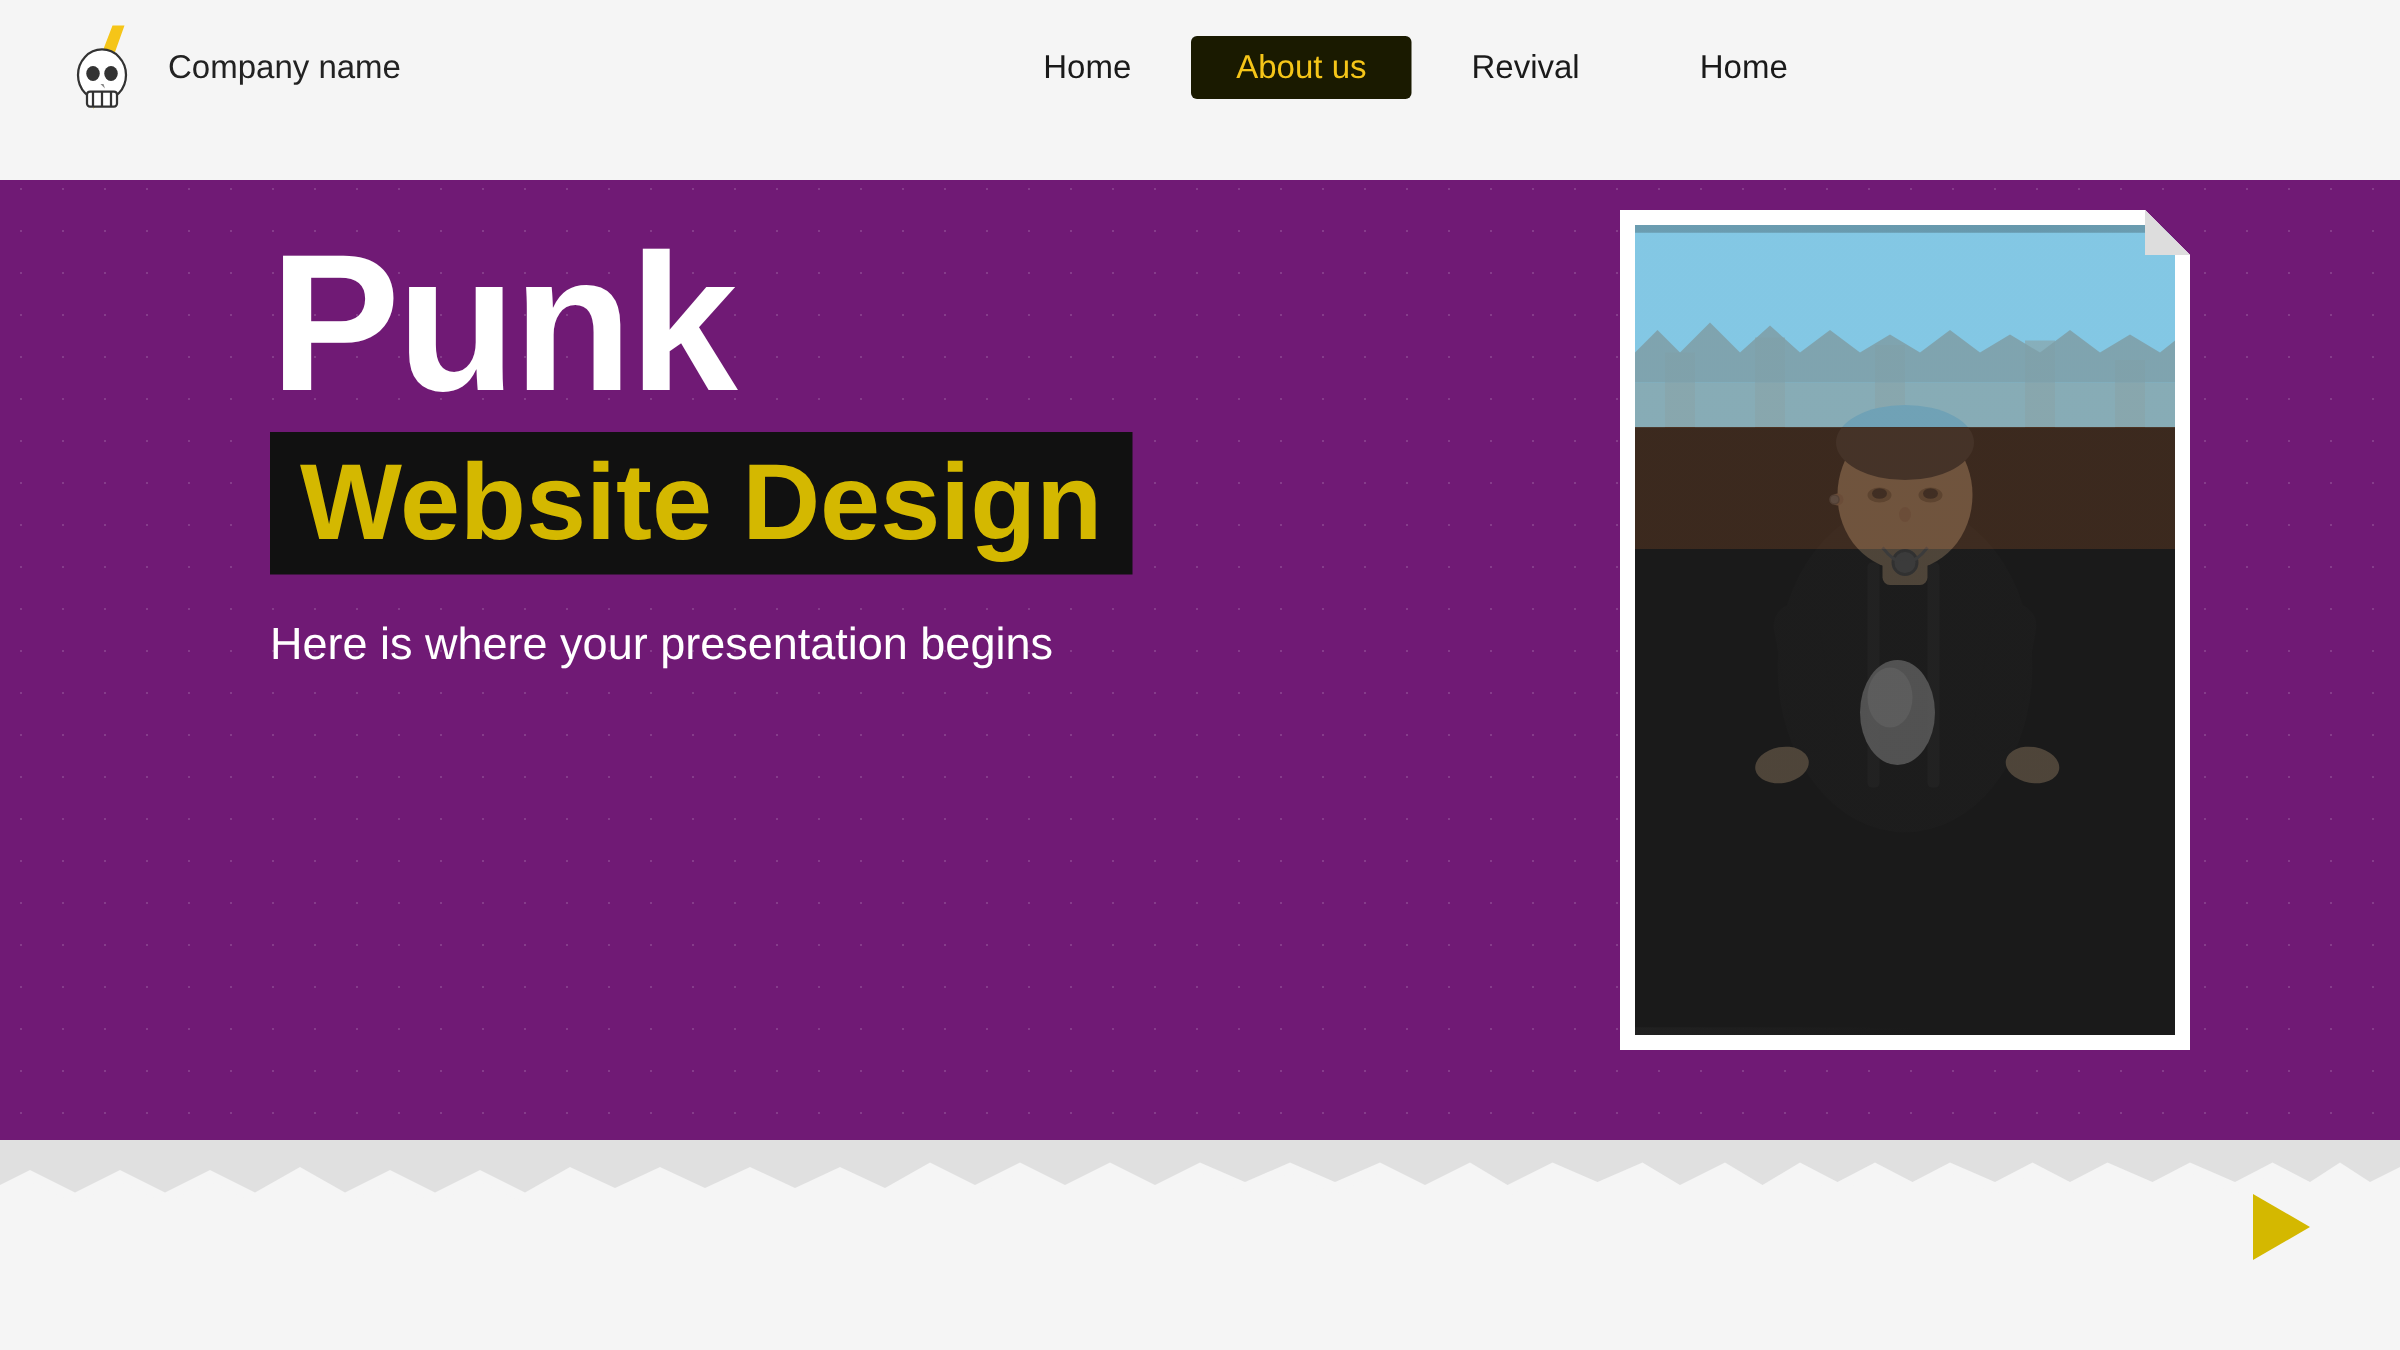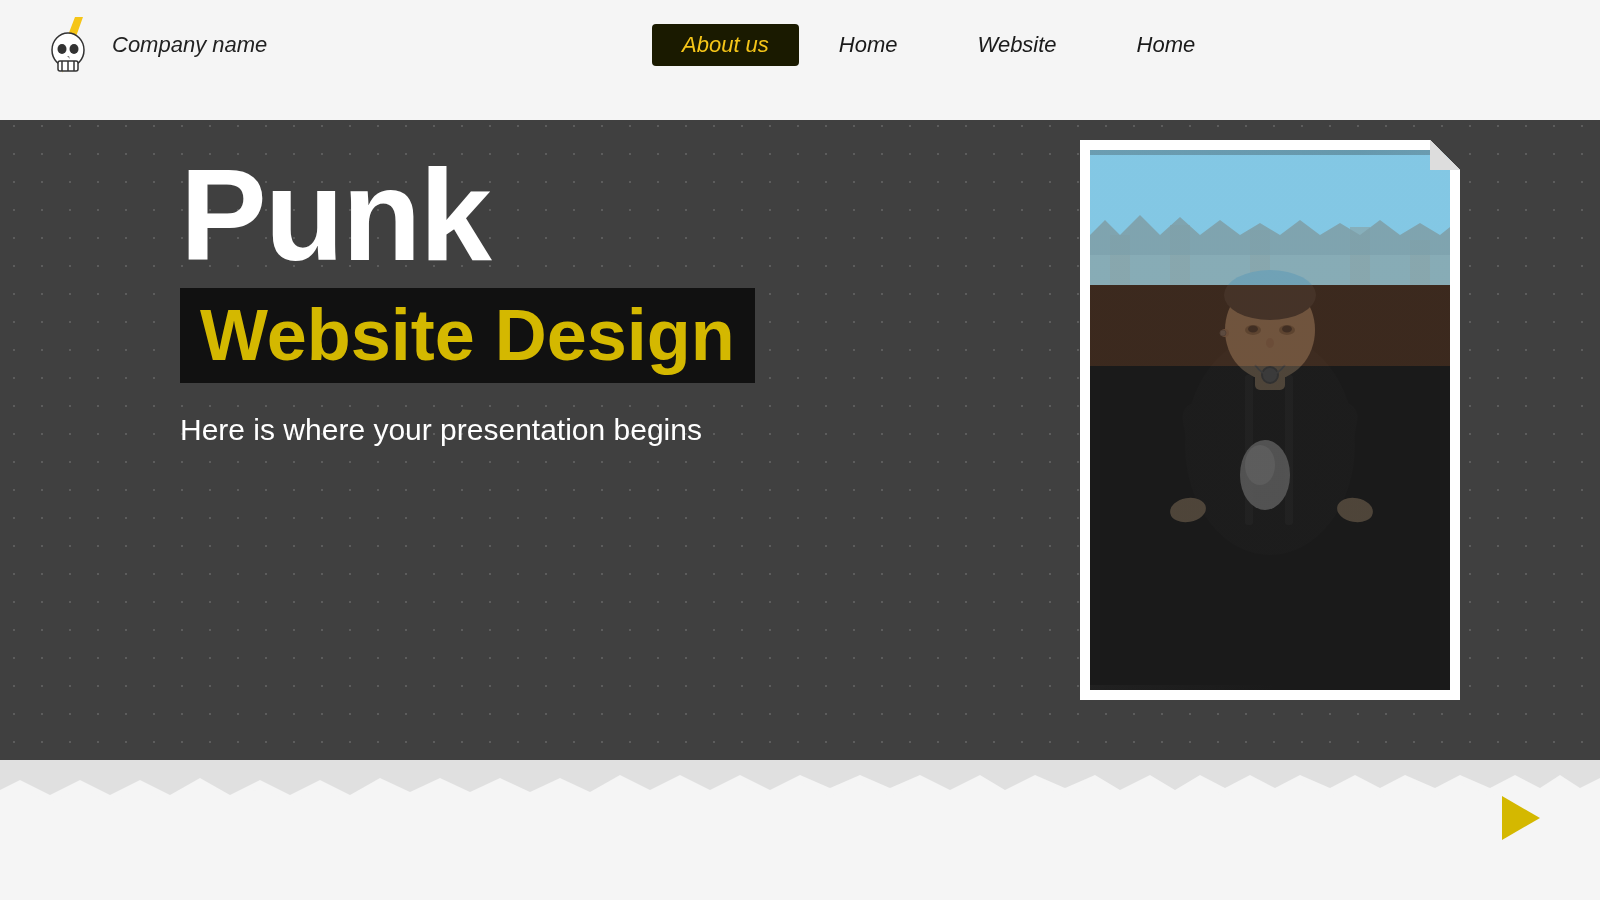--- a/index.html
+++ b/index.html
@@ -18,21 +18,20 @@
       top: 0;
       left: 0;
       width: 1600px;
       height: 90px;
       background: #f5f5f5;
       display: flex;
       align-items: center;
       padding: 0 40px;
       z-index: 10;
       gap: 0;
-      font-style: italic;
     }
 
     .logo-area {
       display: flex;
       align-items: center;
       gap: 12px;
       margin-right: 60px;
     }
 
     .logo-icon {
@@ -71,21 +70,21 @@
       padding: 8px 30px;
     }
 
     
     .hero {
       position: absolute;
       top: 0;
       left: 0;
       width: 1600px;
       height: 900px;
-      background: #404040;
+      background: #701a75;
       overflow: hidden;
     }
 
     
     .hero::before {
       content: '';
       position: absolute;
       top: 0; left: 0; right: 0; bottom: 0;
       background-image: radial-gradient(circle, rgba(255,255,255,0.15) 1px, transparent 1px);
       background-size: 28px 28px;
@@ -360,18 +359,18 @@
       <path d="M 27 41 L 30 44 L 29 41 Z" fill="#333" opacity="0.6"></path>
 
       <line x1="22" y1="46" x2="22" y2="56" stroke="#333" stroke-width="1.5"></line>
       <line x1="28" y1="46" x2="28" y2="56" stroke="#333" stroke-width="1.5"></line>
       <line x1="34" y1="46" x2="34" y2="56" stroke="#333" stroke-width="1.5"></line>
     </svg>
     <span class="company-name">Company name</span>
   </div>
 
   <nav class="nav-links">
+    <a class="nav-item">Home</a>
     <a class="nav-item active">About us</a>
-    <a class="nav-item">Home</a>
-    <a class="nav-item">Website</a>
+    <a class="nav-item">Revival</a>
     <a class="nav-item">Home</a>
   </nav>
 </div>
 
 </body></html>

